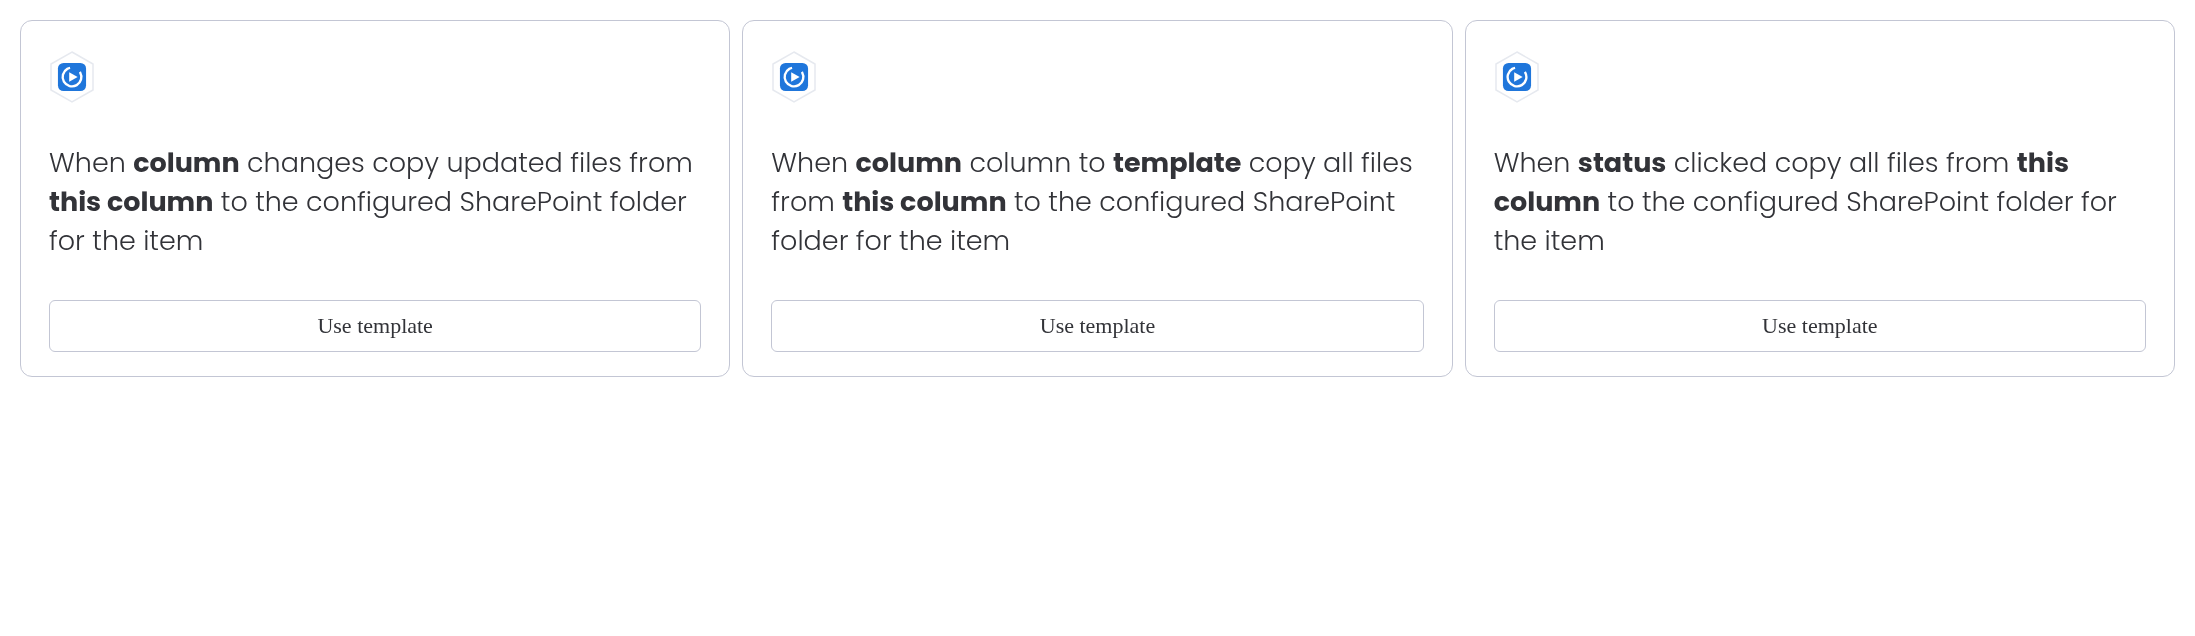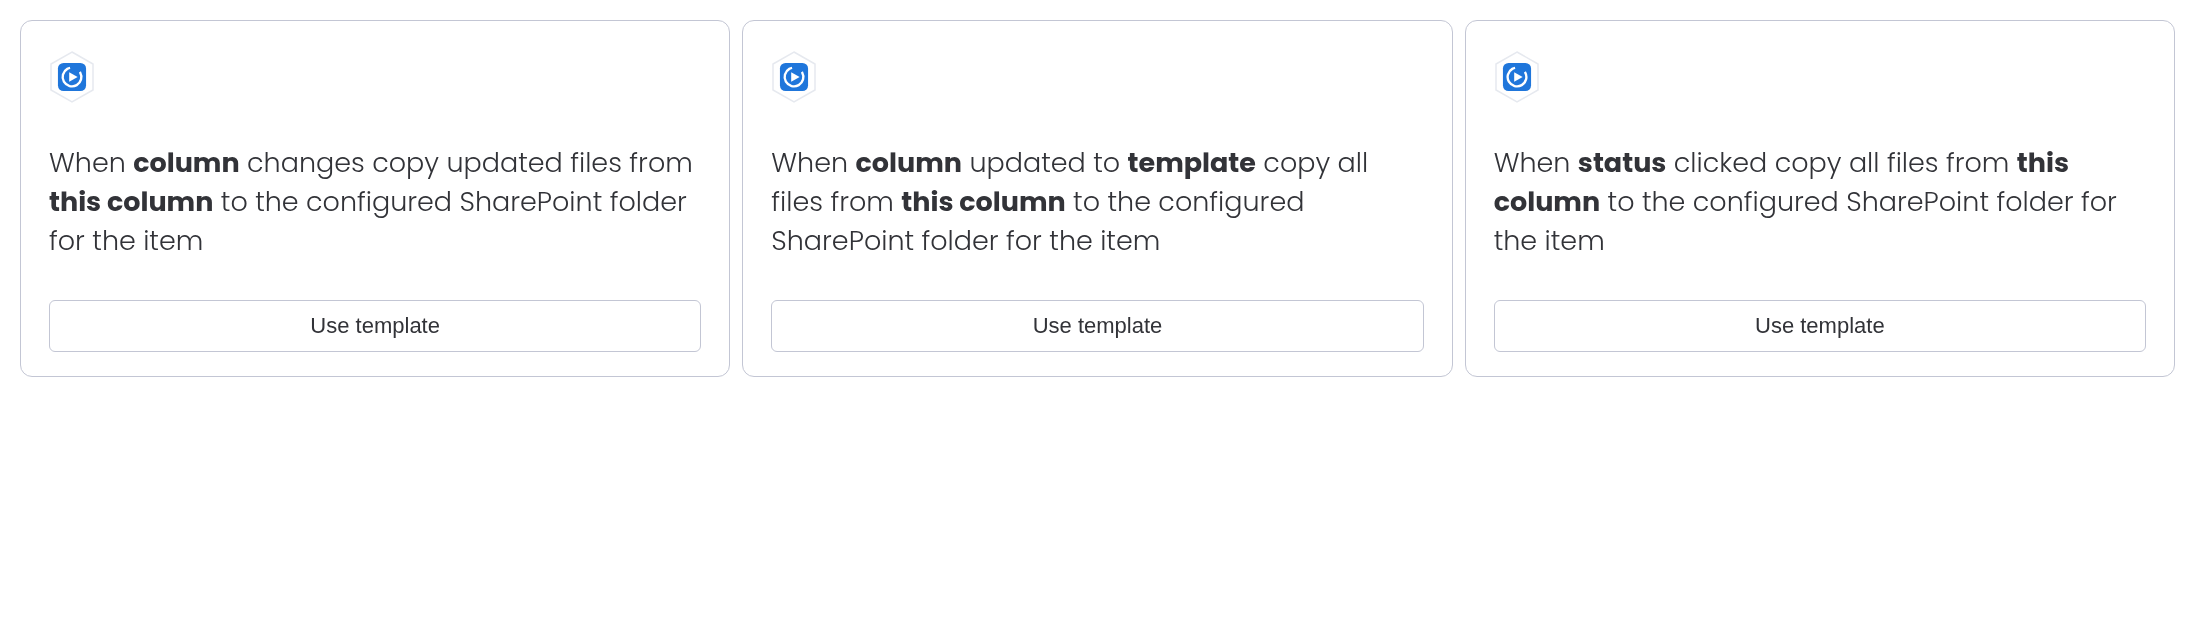--- a/index.html
+++ b/index.html
@@ -64,21 +64,21 @@
     font-weight: 700;
   }
   .use-btn {
     margin-top: 40px;
     width: 100%;
     border: 1px solid #c3c6d4;
     background: #ffffff;
     border-radius: 6px;
     padding: 12px 0;
     font-size: 22px;
-    font-family: Liberation Sans, sans-serif;
+    font-family: Liberation Serif, serif;
     color: #323338;
     cursor: pointer;
     font-weight: 400;
   }
 </style>
 </head>
 <body>
 
 <div class="cards-row">
 
@@ -112,21 +112,21 @@
         <div class="hex-inner">
           <svg viewBox="0 0 32 32" width="30" height="30">
             <rect x="1" y="1" width="30" height="30" rx="6" fill="#1f76db"></rect>
             <circle cx="16" cy="16" r="10" fill="none" stroke="#ffffff" stroke-width="2.5" stroke-dasharray="50 12" transform="rotate(-30 16 16)"></circle>
             <polygon points="13,11 22,16 13,21" fill="#ffffff"></polygon>
           </svg>
         </div>
       </div>
     </div>
     <p class="card-desc">
-      <span>When </span><span class="bold">column</span><span> updated to </span><span class="bold">template</span><span> copy all files from </span><span class="bold">this column</span><span> to the configured SharePoint folder for the item</span>
+      <span>When </span><span class="bold">column</span><span> column to </span><span class="bold">template</span><span> copy all files from </span><span class="bold">this column</span><span> to the configured SharePoint folder for the item</span>
     </p>
     <button class="use-btn">Use template</button>
   </div>
 
   <div class="template-card">
     <div class="icon-wrap">
       <div class="hex-badge">
         <svg class="hex-outline" viewBox="0 0 46 52">
           <path d="M23 1 L44 13 L44 39 L23 51 L2 39 L2 13 Z" fill="#ffffff" stroke="#e6e9ef" stroke-width="1.5"></path>
         </svg>

